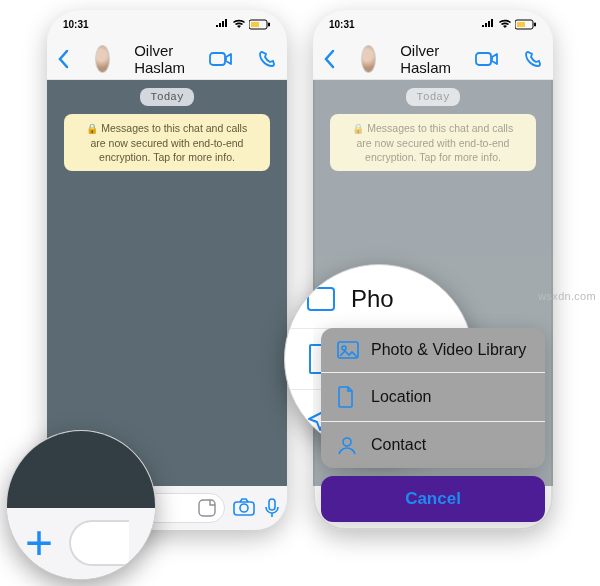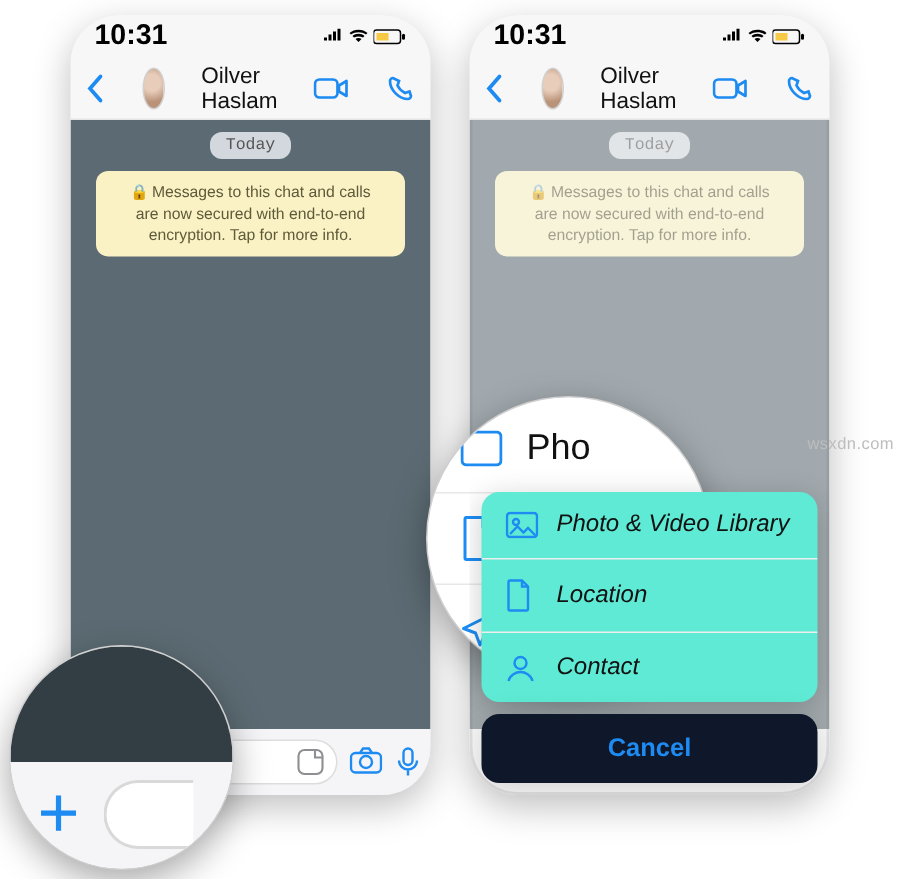--- a/index.html
+++ b/index.html
@@ -25,21 +25,21 @@
     box-shadow: 0 8px 24px rgba(0,0,0,0.25), inset 0 0 0 2px #e0e0e0;
     position: relative;
     overflow: hidden;
   }
   .status-bar {
     height: 28px;
     display: flex;
     align-items: center;
     justify-content: space-between;
     padding: 0 16px;
-    font-size: 19px;
+    font-size: 10px;
     font-weight: 600;
     color: #000;
     background: #f7f7f7;
     gap: 12px;
   }
   .status-right { display:flex; align-items:center; gap:3px; }
   .nav-bar {
     height: 42px;
     display: flex;
     align-items: center;
@@ -102,36 +102,35 @@
   }
   .sticker-ic { color:#8e8e93; }
   .right-icons { display:flex; gap:10px; color:#1d8bf1; }
 
   
   .sheet {
     position:absolute; left:8px; right:8px; bottom:8px;
     z-index:5;
   }
   .sheet-list {
-    background:#5eead4; border-radius:12px;
+    background:#a3a3a3; border-radius:12px;
     overflow:hidden;
     box-shadow: 0 4px 20px rgba(0,0,0,0.2);
-    font-style: italic;
   }
   .sheet-item {
     display:flex; align-items:center; gap:12px;
     padding: 13px 16px;
     border-bottom:1px solid #eee;
     font-size:16px; color:#111;
   }
   .sheet-item:last-child { border-bottom:none; }
   .sheet-item .ic { color:#1d8bf1; width:22px; display:flex; }
   .sheet-cancel {
     margin-top:8px;
-    background:#0f172a; border-radius:12px;
+    background:#4c1d95; border-radius:12px;
     text-align:center; padding:13px;
     font-size:17px; font-weight:600; color:#1d8bf1;
     box-shadow: 0 4px 20px rgba(0,0,0,0.15);
   }
   
   .lens {
     position:absolute;
     border-radius:50%;
     background:#fff;
     border:1px solid #cfcfcf;

